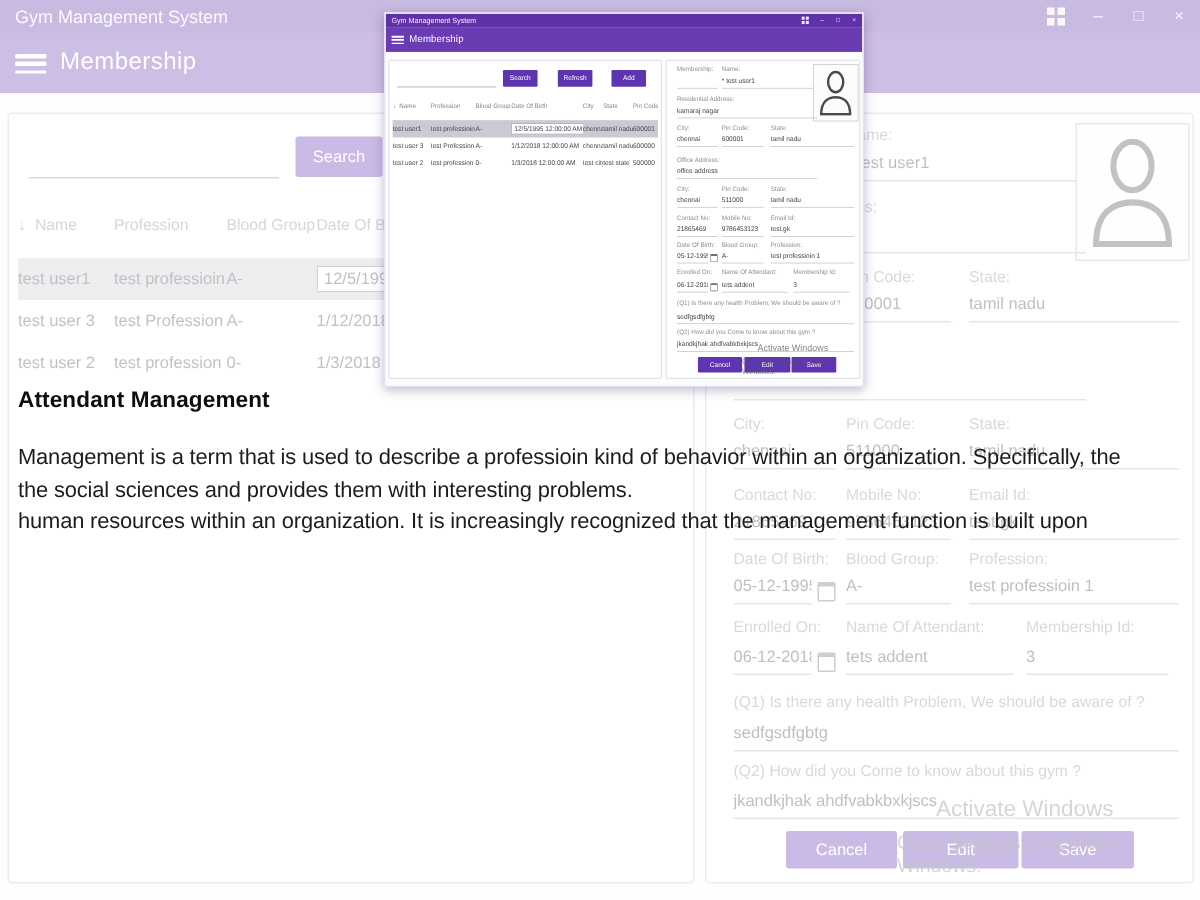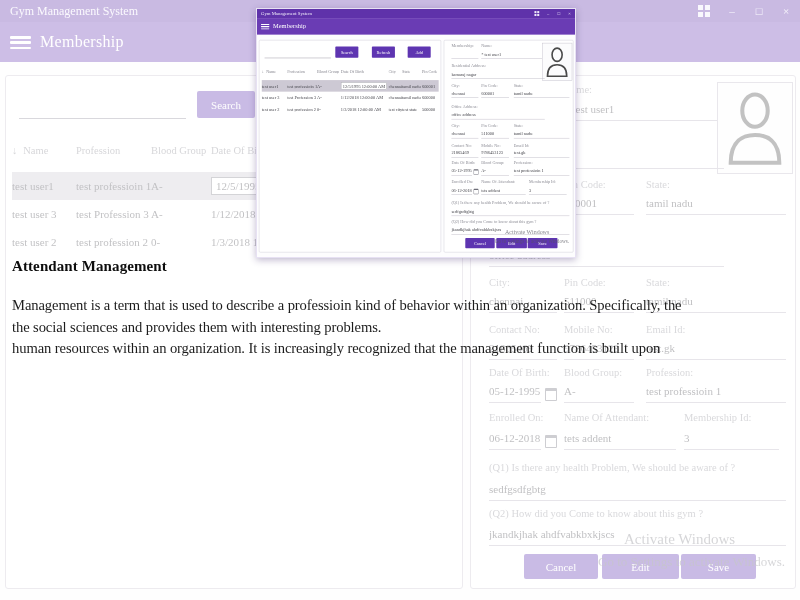--- a/index.html
+++ b/index.html
@@ -1,17 +1,17 @@
 <!DOCTYPE html>
 <html><head>
 <meta charset="utf-8">
 <style>
   html,body{margin:0;padding:0;background:#fff;}
   .stage{position:relative;width:800px;height:600px;overflow:hidden;background:#fff;
-         font-family:Liberation Serif, serif;}
+         font-family:Liberation Sans, sans-serif;}
 
   
   .app{position:absolute;left:0;top:0;width:800px;height:600px;background:#fdfdfe;overflow:hidden;}
   .titlebar{position:absolute;left:0;top:0;width:800px;height:22px;background:#5f32aa;}
   .titlebar .wt{position:absolute;left:10px;top:4px;font-size:12px;color:#f3effc;}
   .winctl{position:absolute;right:8px;top:0;height:22px;display:flex;align-items:center;gap:15px;}
   .apps-ic{width:13px;height:13px;display:grid;grid-template-columns:5px 5px;grid-template-rows:5px 5px;gap:2px;}
   .apps-ic i{background:#efeafa;}
   .ctl{color:#efeafa;font-size:11px;line-height:1;width:12px;text-align:center;}
   .appheader{position:absolute;left:0;top:22px;width:800px;height:40px;background:#6a3cb4;}

